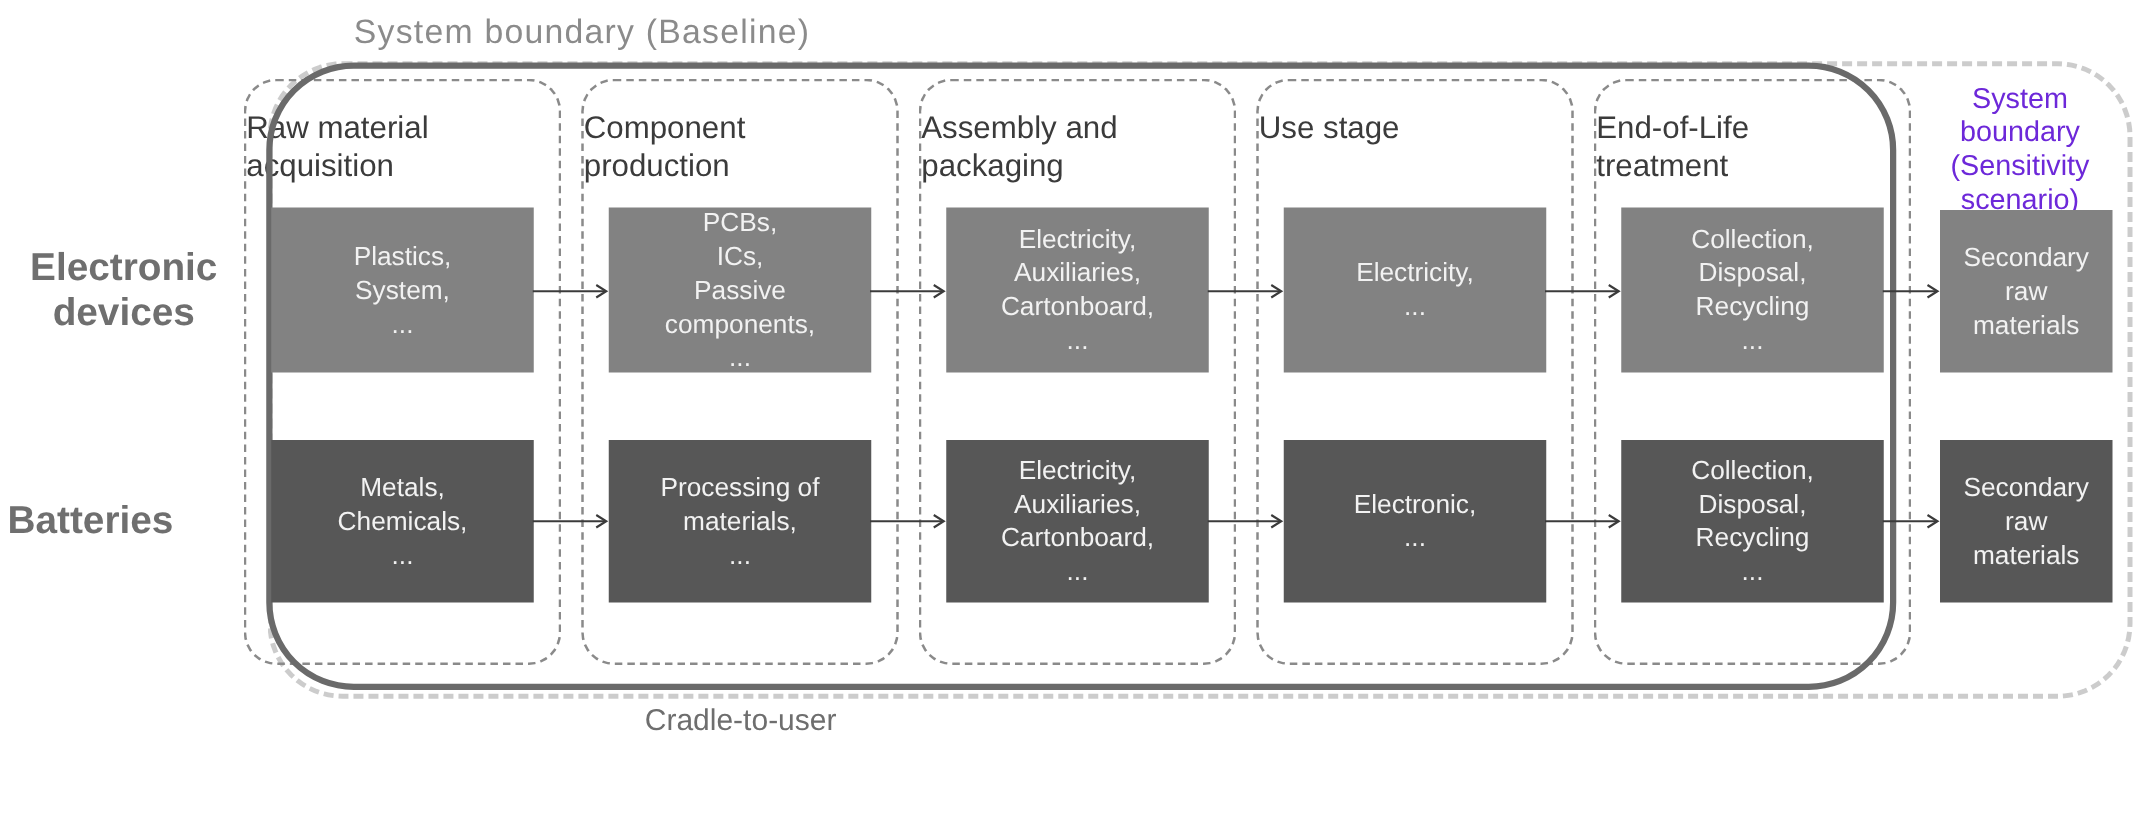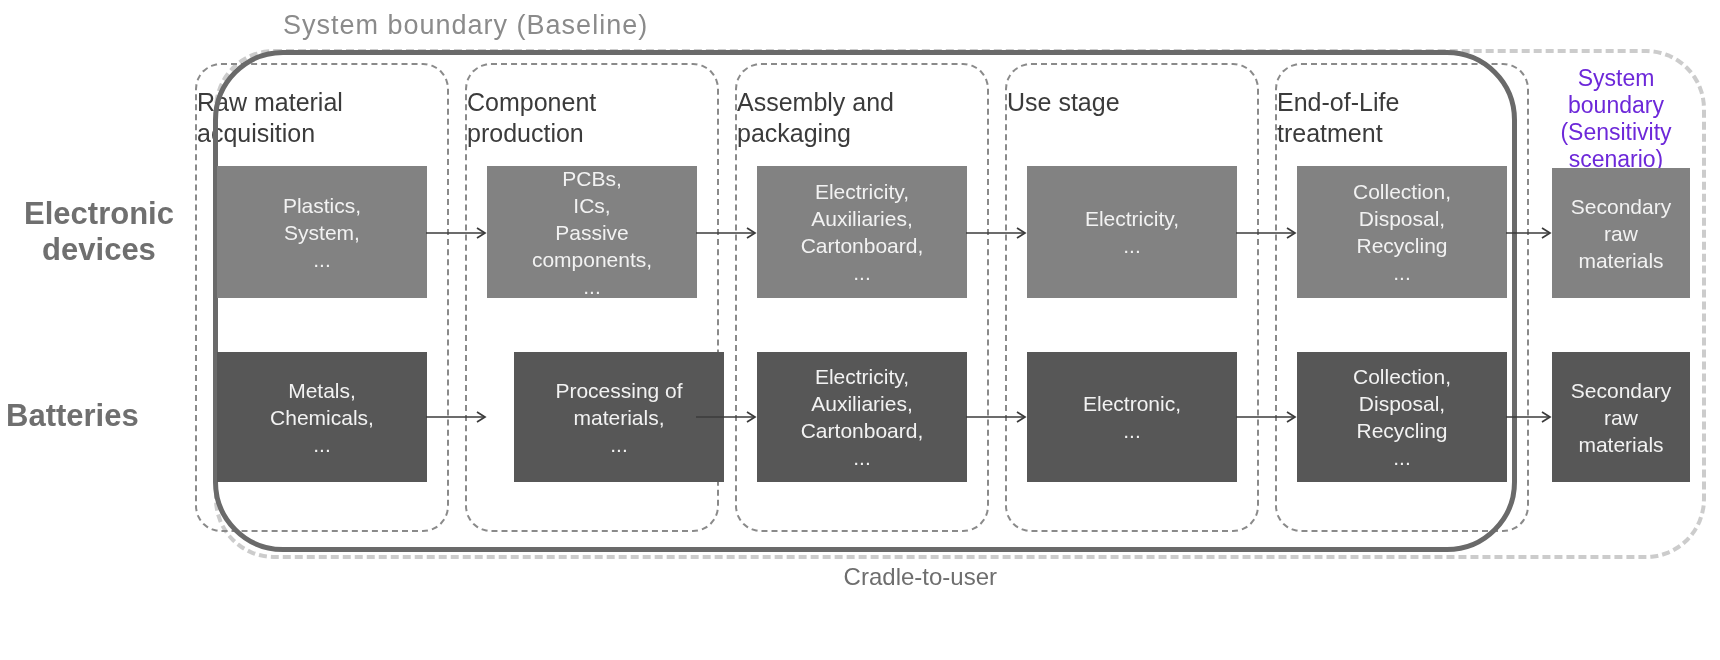--- a/index.html
+++ b/index.html
@@ -37,21 +37,21 @@
              font-weight:bold;color:#6f6f6f;}
   .row-label.devices{top:196px;text-align:center;}
   .row-label.batteries{top:398px;}
 
   
   svg.flow{position:absolute;z-index:5;}
   svg.flow line, svg.flow polyline{stroke:#3b3b3b;stroke-width:1.7;fill:none;}
   svg.range line{stroke:#6e6e6e;stroke-width:2;}
   svg.range polygon{fill:#6e6e6e;}
   svg.range{position:absolute;z-index:5;}
-  .range-label{position:absolute;z-index:5;text-align:right;font-size:24px;color:#6e6e6e;}
+  .range-label{position:absolute;z-index:5;text-align:center;font-size:24px;color:#6e6e6e;}
   .range-label.user{left:188px;width:809px;top:563px;}
   .range-label.grave{left:188px;width:1349px;top:605px;}
 </style>
 </head>
 <body>
 
 <div class="canvas">
 
   <div class="baseline-label">System boundary (Baseline)</div>
 
@@ -105,21 +105,21 @@
 Disposal,
 Recycling
 ...</div>
   <div class="pbox r1 sbox pre">Secondary
 raw
 materials</div>
 
   <div class="pbox r2 pre" style="left:217px">Metals,
 Chemicals,
 ...</div>
-  <div class="pbox r2 pre" style="left:514px">Processing of
+  <div class="pbox r2 pre" style="left:487px">Processing of
 materials,
 ...</div>
   <div class="pbox r2 pre" style="left:757px">Electricity,
 Auxiliaries,
 Cartonboard,
 ...</div>
   <div class="pbox r2 pre" style="left:1027px">Electronic,
 ...</div>
   <div class="pbox r2 pre" style="left:1297px">Collection,
 Disposal,

